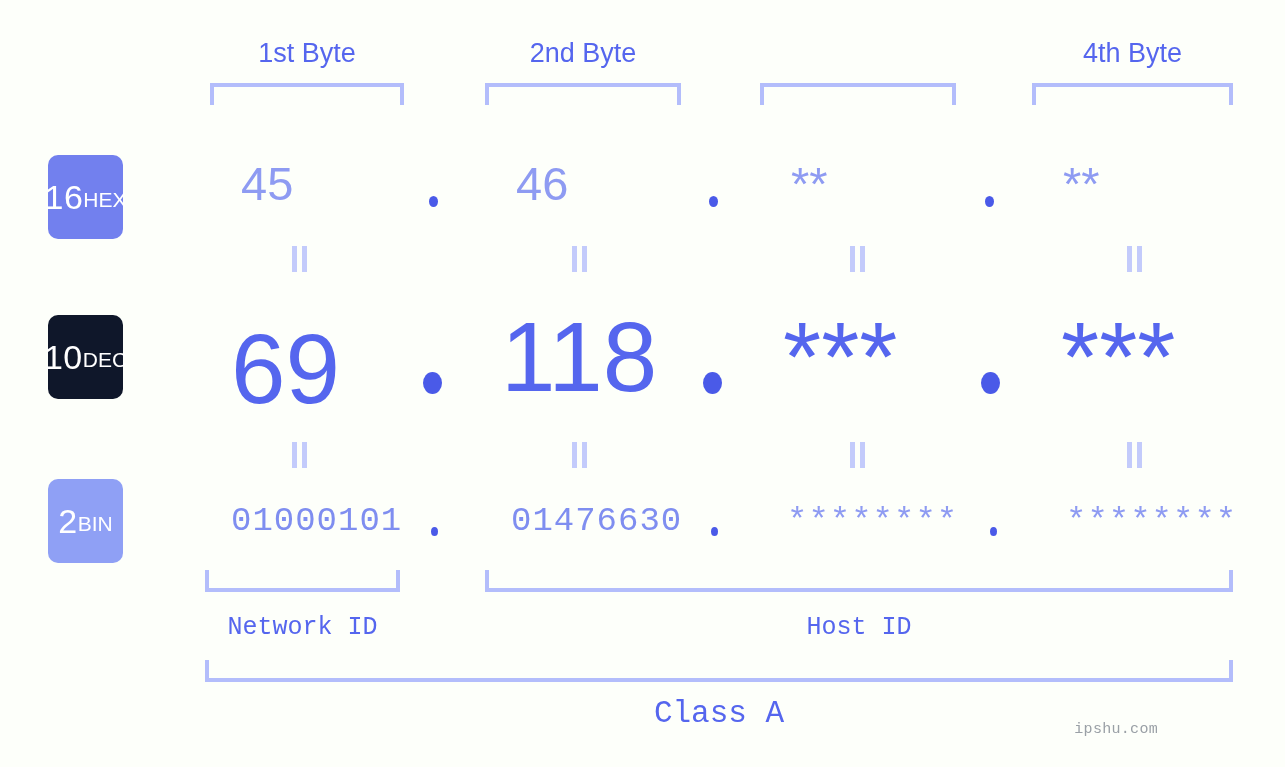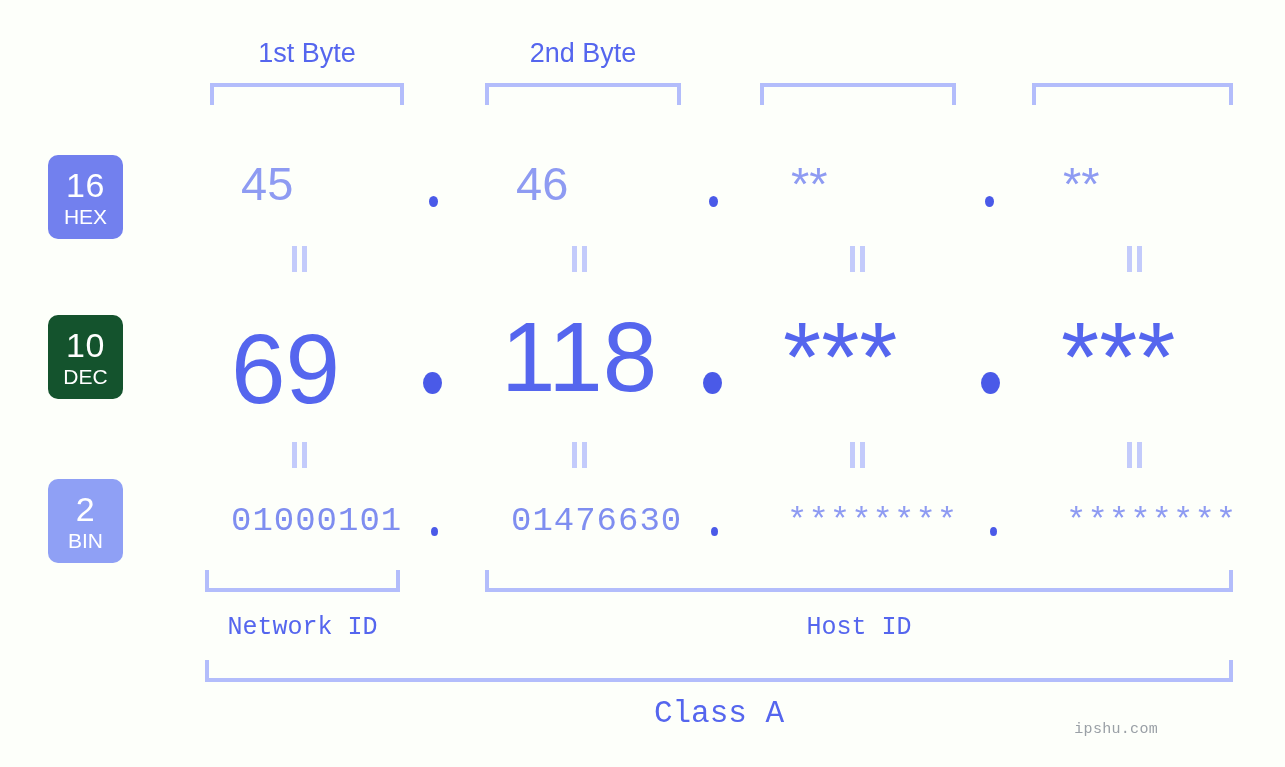--- a/index.html
+++ b/index.html
@@ -65,21 +65,21 @@
   
   .base-badge {
     position: absolute;
     left: 48px;
     width: 75px;
     border-radius: 10px;
     color: #ffffff;
     text-align: center;
     font-family: "Liberation Sans", sans-serif;
     display: flex;
-    flex-direction: column;
+    flex-direction: row;
     align-items: center;
     justify-content: center;
     line-height: 1;
   }
   .base-badge .num {
     font-size: 34px;
     font-weight: 400;
     letter-spacing: 0.5px;
   }
   .base-badge .name {
@@ -172,20 +172,21 @@
     letter-spacing: 0.3px;
   }
 </style>
 </head>
 <body>
 
 <div id="stage">
 
   <div class="byte-label" style="left:210px;width:194px;">1st Byte</div>
   <div class="byte-label" style="left:485px;width:196px;">2nd Byte</div>
+  <div class="byte-label" style="left:1032px;width:201px;">4th Byte</div>
 
   <div class="bracket down" style="left:210px;top:83px;width:194px;">
     <span class="bar"></span>
       <span class="tick l"></span>
       <span class="tick r"></span>
   </div>
   <div class="bracket down" style="left:485px;top:83px;width:196px;">
     <span class="bar"></span>
       <span class="tick l"></span>
       <span class="tick r"></span>
@@ -226,21 +227,21 @@
     </div>
   <div class="eqmark" style="left:850px;top:246px;">
       <i class="a"></i>
       <i class="b"></i>
     </div>
   <div class="eqmark" style="left:1127px;top:246px;">
       <i class="a"></i>
       <i class="b"></i>
     </div>
 
-  <div class="base-badge" style="top:315px;height:84px;background:#14532d;">
+  <div class="base-badge" style="top:315px;height:84px;background:#0f172a;">
     <span class="num">10</span>
     <span class="name">DEC</span>
   </div>
 
   <div class="row-dec">
     <div class="val" style="left:200px;top:320px;width:204px;">69</div>
     <div class="dot dec" style="left:423px;top:372px;"></div>
     <div class="val" style="left:470px;top:308px;width:211px;">118</div>
     <div class="dot dec" style="left:703px;top:372px;"></div>
     <div class="val" style="left:752px;top:308px;width:204px;">***</div>

